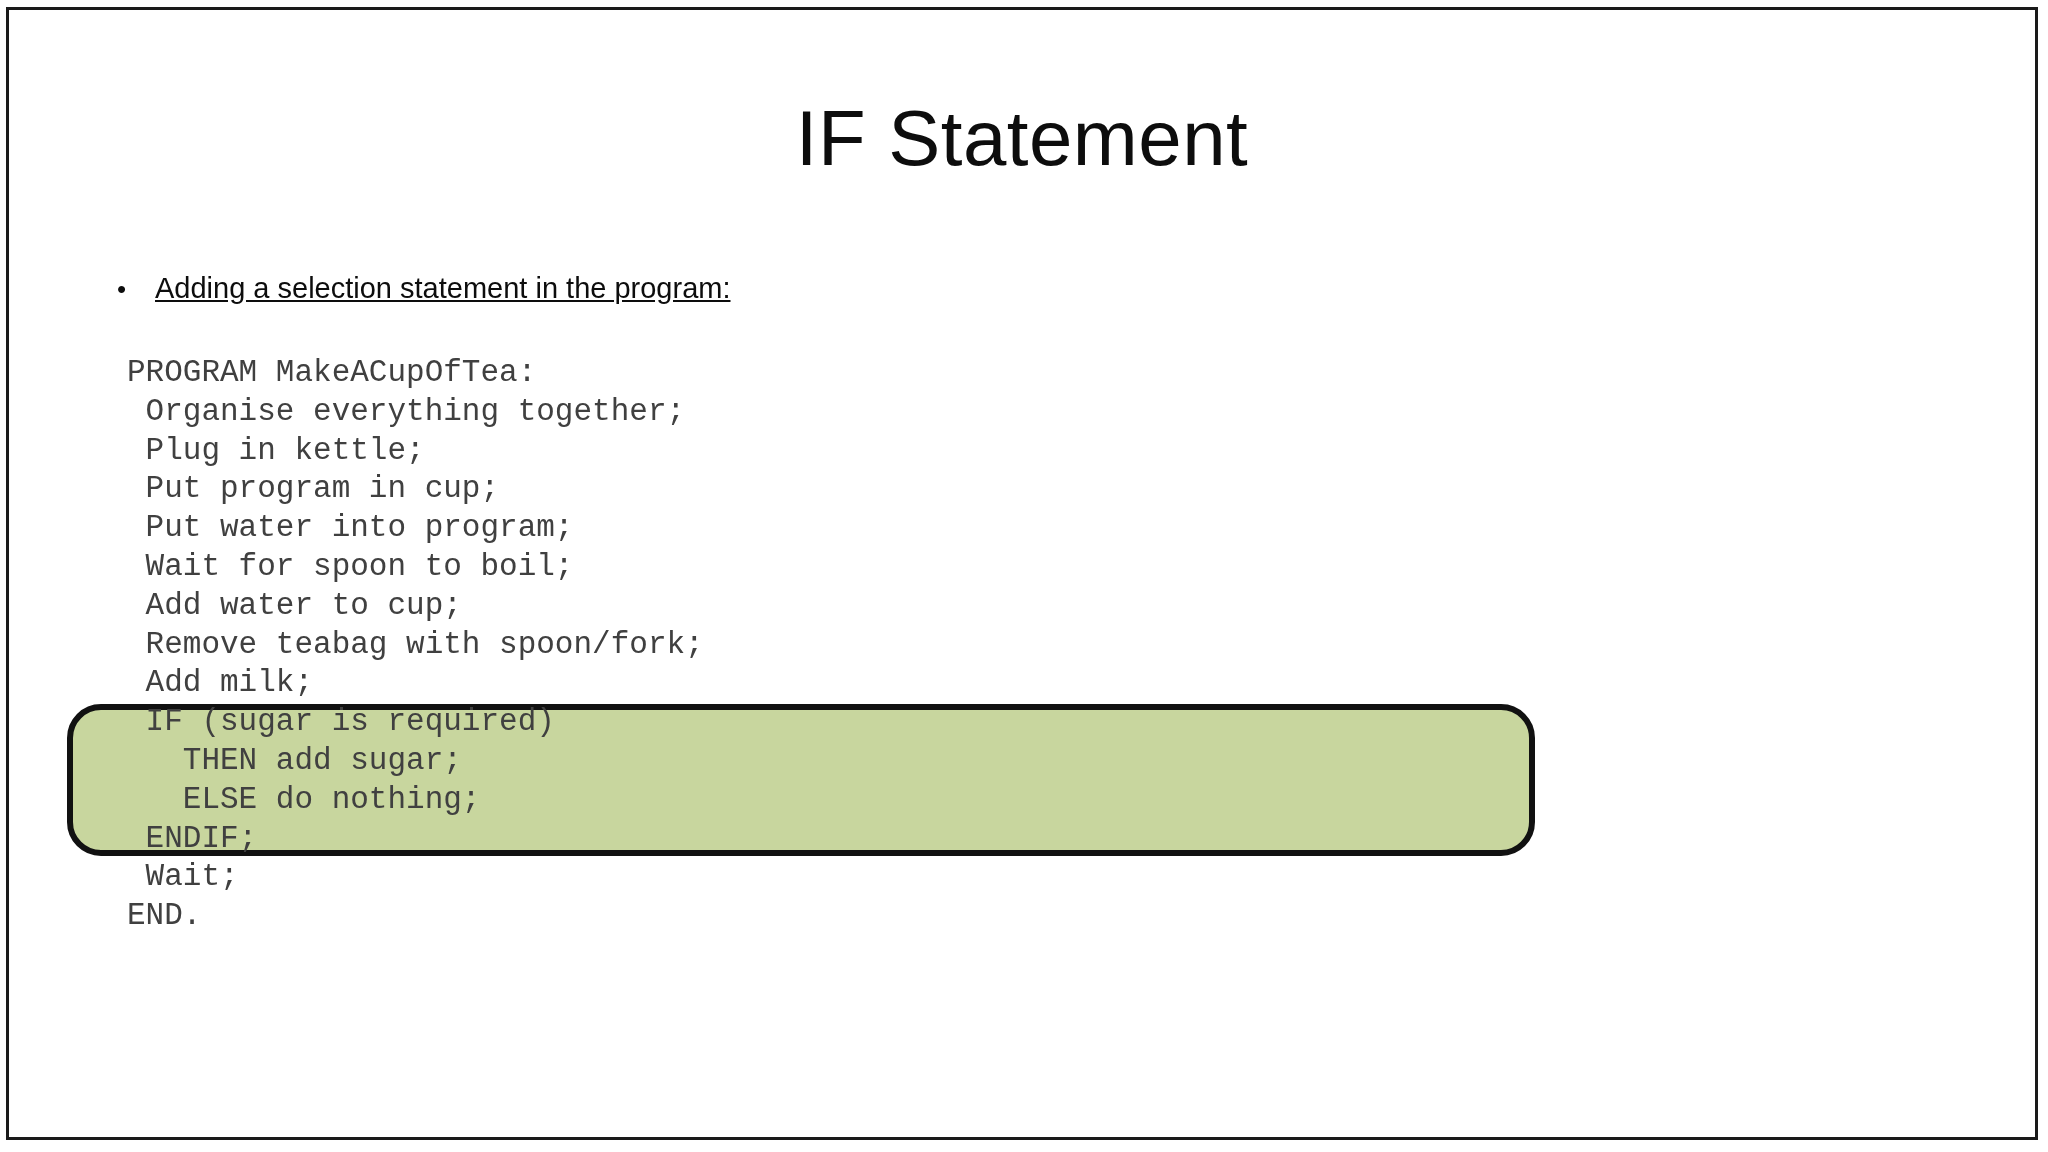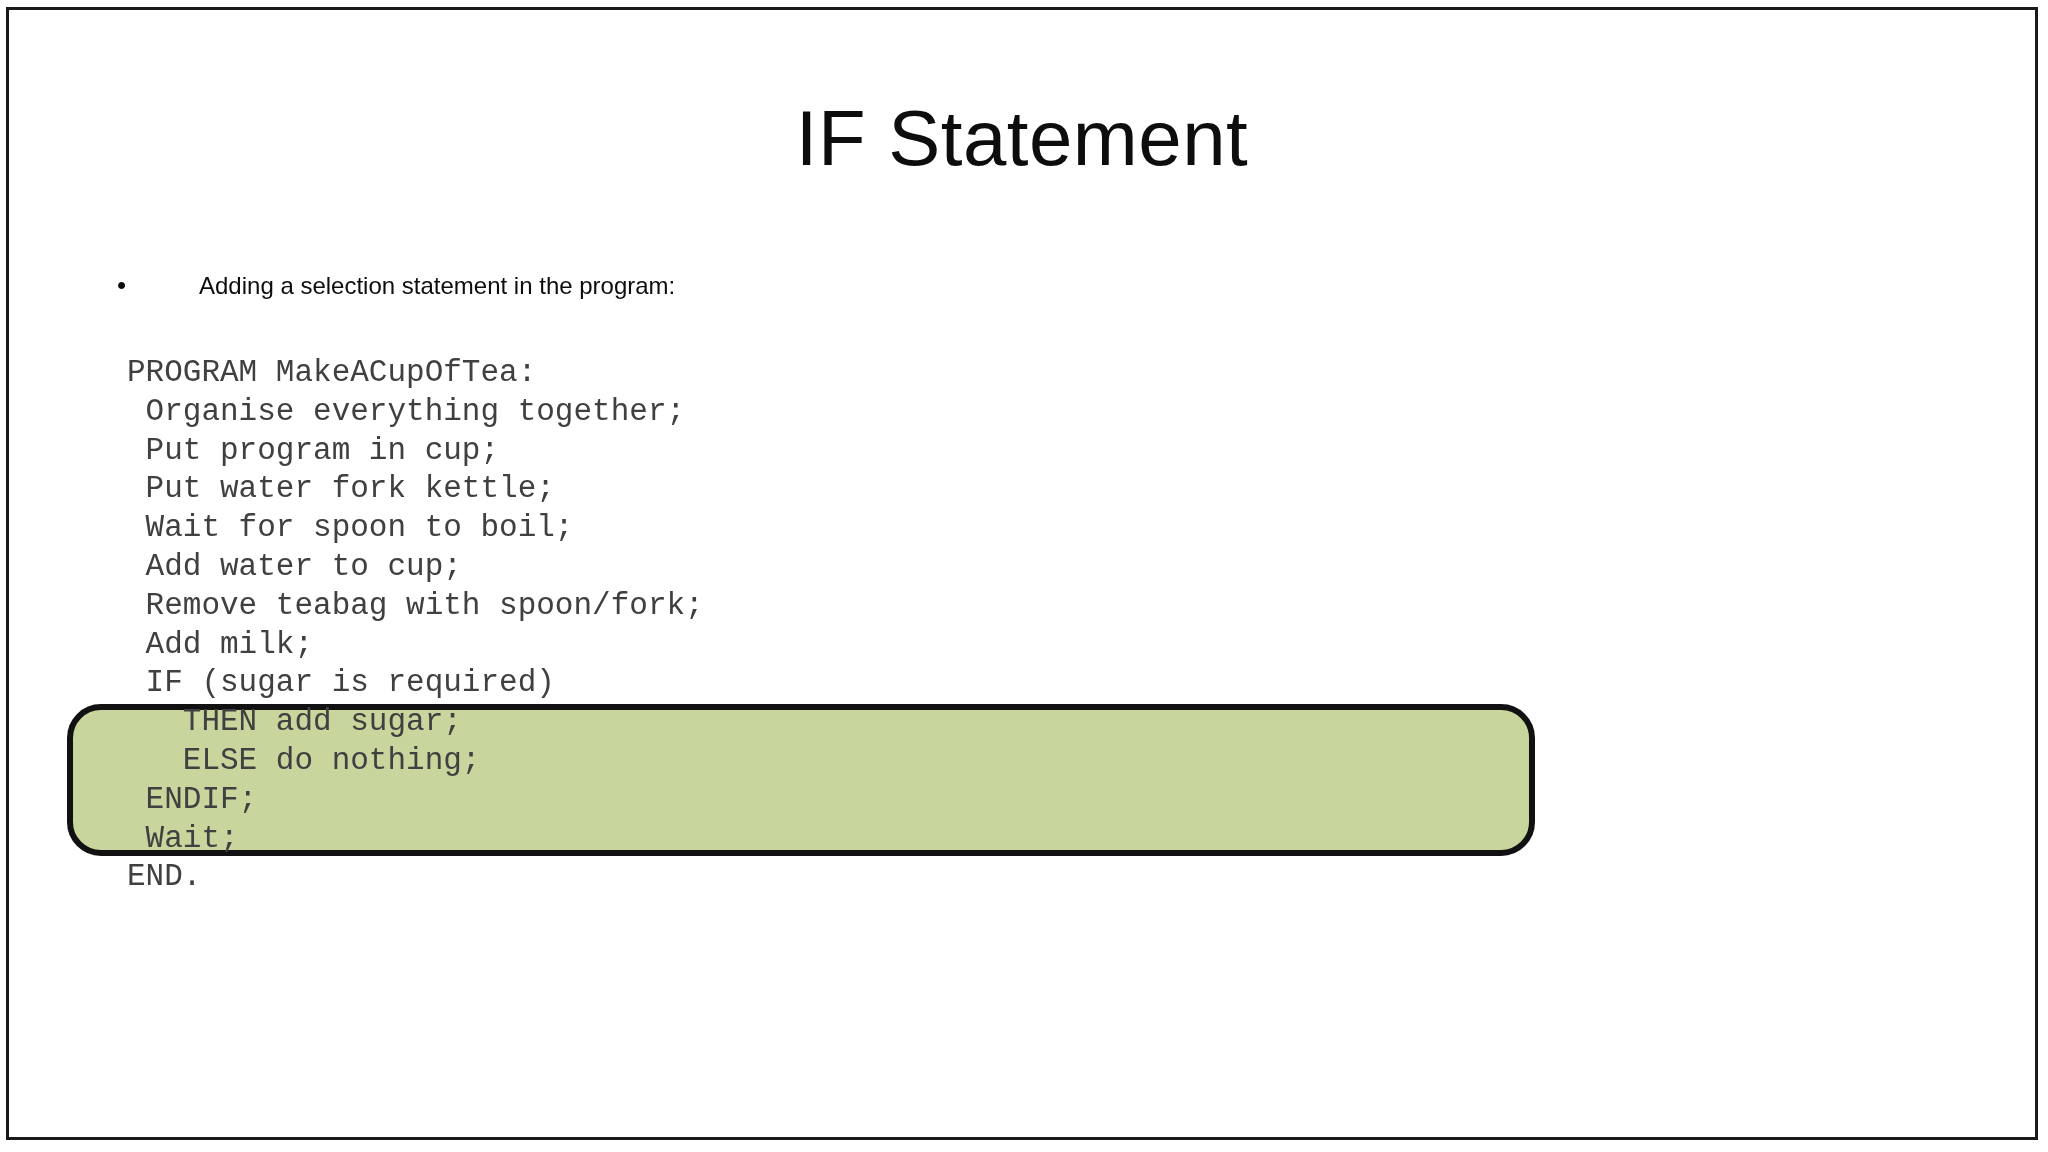--- a/index.html
+++ b/index.html
@@ -48,26 +48,27 @@
     align-items: baseline;
   }
   .bullet-dot {
     width: 14px;
     font-size: 26px;
     line-height: 1;
     color: #0d0d0d;
     flex: 0 0 auto;
   }
   .bullet-text {
-    margin-left: 68px;
+    margin-left: 24px;
     font-family: "Liberation Sans", sans-serif;
-    font-size: 24px;
+    font-size: 29px;
     font-weight: 400;
     color: #0d0d0d;
     white-space: pre;
+    text-decoration: underline;
   }
 
   
   .code-area {
     position: absolute;
     left: 118px;
     top: 344px;
     width: 1700px;
   }
   .code-line {
@@ -106,22 +107,23 @@
     <span class="bullet-dot">•</span>
     <span class="bullet-text">Adding a selection statement in the program:</span>
   </div>
 
   <div class="highlight-box"></div>
 
   <div class="code-area">
 
   <div class="code-line">PROGRAM MakeACupOfTea:</div>
       <div class="code-line"> Organise everything together;</div>
+      <div class="code-line"> Plug in kettle;</div>
       <div class="code-line"> Put program in cup;</div>
-      <div class="code-line"> Put water fork kettle;</div>
+      <div class="code-line"> Put water into program;</div>
       <div class="code-line"> Wait for spoon to boil;</div>
       <div class="code-line"> Add water to cup;</div>
       <div class="code-line"> Remove teabag with spoon/fork;</div>
       <div class="code-line"> Add milk;</div>
       <div class="code-line"> IF (sugar is required)</div>
       <div class="code-line">   THEN add sugar;</div>
       <div class="code-line">   ELSE do nothing;</div>
       <div class="code-line"> ENDIF;</div>
       <div class="code-line"> Wait;</div>
       <div class="code-line">END.</div>

